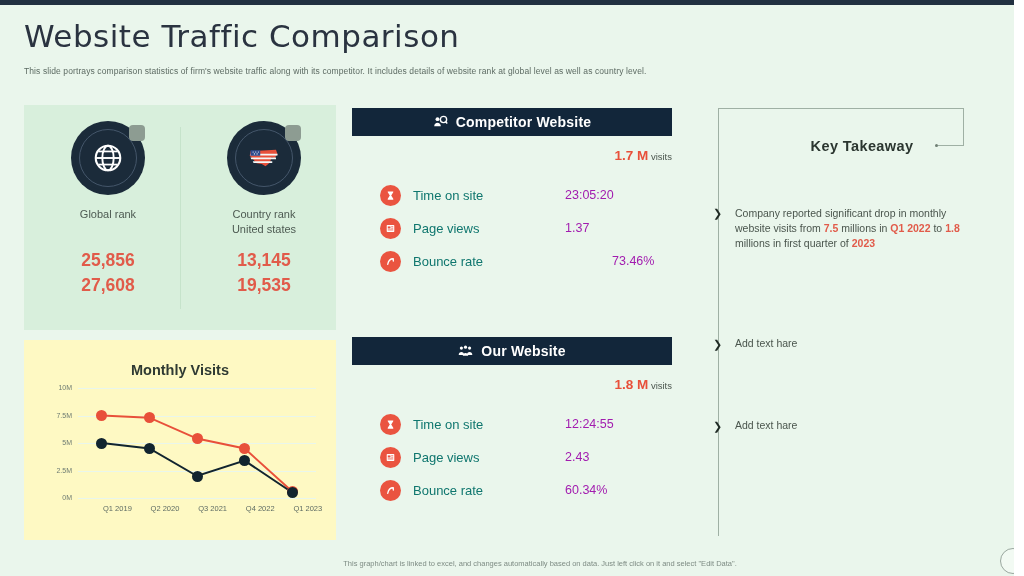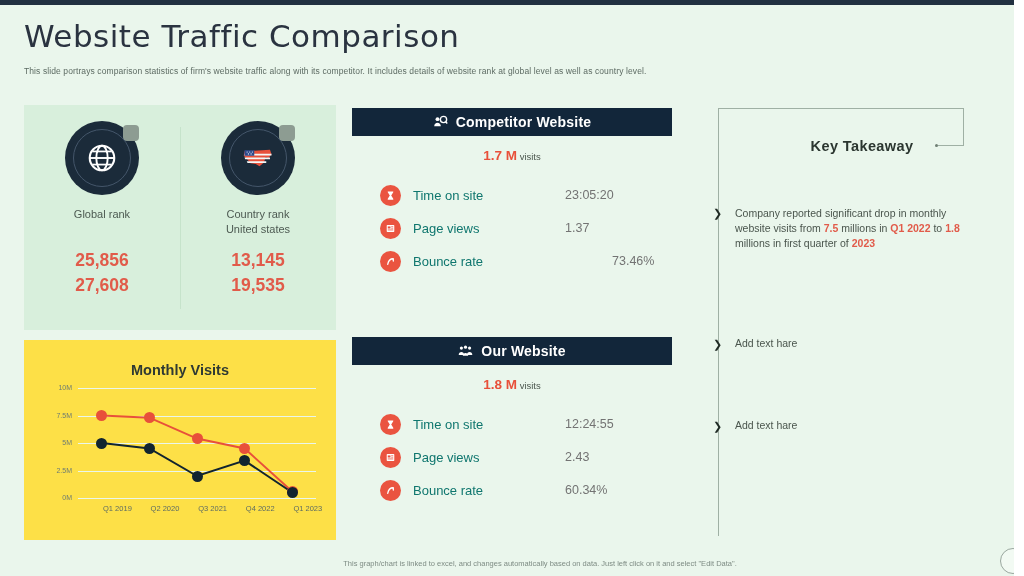--- a/index.html
+++ b/index.html
@@ -25,21 +25,21 @@
   .subtitle{
     position:absolute;left:24px;top:66px;width:940px;
     font-size:8.5px;color:#5d6b63;letter-spacing:.1px;
   }
 
   
   #rankcard{
     position:absolute;left:24px;top:105px;width:312px;height:225px;
     background:#d8efdc;
   }
-  .rank-col{position:absolute;top:0;width:156px;height:191px;}
+  .rank-col{position:absolute;top:0;width:156px;height:191px;padding-left:12px;}
   .rank-col.left{left:0;}
   .rank-col.right{left:156px;}
   .divider{position:absolute;left:156px;top:22px;width:1px;height:182px;background:#c6e3cb;}
   .badge{
     position:absolute;left:50%;top:20px;transform:translateX(-50%);
     width:66px;height:66px;border-radius:50%;
     background:#1b2b3a;
     box-shadow:0 0 0 4px #1b2b3a;
   }
   .badge::after{
@@ -67,21 +67,21 @@
     font-size:17.5px;font-weight:bold;color:#e15b4a;
   }
   .rank-v2{
     position:absolute;left:0;right:0;top:170px;text-align:center;
     font-size:17.5px;font-weight:bold;color:#e15b4a;
   }
 
   
   #chartcard{
     position:absolute;left:24px;top:340px;width:312px;height:200px;
-    background:#fde047;
+    background:#fef9c3;
   }
   .chart-title{
     position:absolute;left:0;right:0;top:22px;text-align:center;
     font-size:14.5px;font-weight:bold;color:#2f3a33;
   }
   #plot{position:absolute;left:54px;top:48px;width:238px;height:110px;}
   .gridline{position:absolute;left:0;width:238px;height:1px;background:#e9f6ec;}
   .ytick{
     position:absolute;right:244px;width:40px;text-align:right;
     font-size:7px;color:#6d7b72;
@@ -93,29 +93,29 @@
   .dot{position:absolute;width:11px;height:11px;border-radius:50%;margin-left:-5.5px;margin-top:-5.5px;}
   .dot.red{background:#e8503a;}
   .dot.dark{background:#11242f;}
 
   
   .panel-head{
     position:absolute;height:28px;background:#12263a;
     display:flex;align-items:center;justify-content:center;gap:8px;
   }
   .panel-head .ptitle{font-size:14px;font-weight:bold;color:#ffffff;letter-spacing:.2px;}
-  .visits{position:absolute;text-align:center;font-size:9.5px;color:#4c574f;}
+  .visits{position:absolute;text-align:right;font-size:9.5px;color:#4c574f;}
   .visits b{font-size:13.5px;color:#e8503a;}
   .metric-row{position:absolute;display:flex;align-items:center;height:22px;}
   .mic{
     width:21px;height:21px;border-radius:50%;background:#ea5440;
     display:flex;align-items:center;justify-content:center;flex:0 0 21px;
   }
   .mlabel{margin-left:12px;font-size:13px;color:#0f766e;}
-  .mvalue{position:absolute;font-size:12.5px;color:#737373;}
+  .mvalue{position:absolute;font-size:12.5px;color:#a21caf;}
 
   
   #kt-vline{position:absolute;left:718px;top:108px;width:1px;height:428px;background:#9fb0a4;}
   #kt-topline{position:absolute;left:718px;top:108px;width:246px;height:1px;background:#9fb0a4;}
   #kt-rightline{position:absolute;left:963px;top:108px;width:1px;height:37px;background:#9fb0a4;}
   #kt-stub{position:absolute;left:938px;top:145px;width:26px;height:1px;background:#9fb0a4;}
   #kt-dot{position:absolute;left:935px;top:143.5px;width:3px;height:3px;border-radius:50%;background:#6f7f74;}
   .kt-title{
     position:absolute;left:752px;top:138px;width:220px;text-align:center;
     font-size:14.5px;font-weight:bold;color:#2b3630;letter-spacing:.4px;

